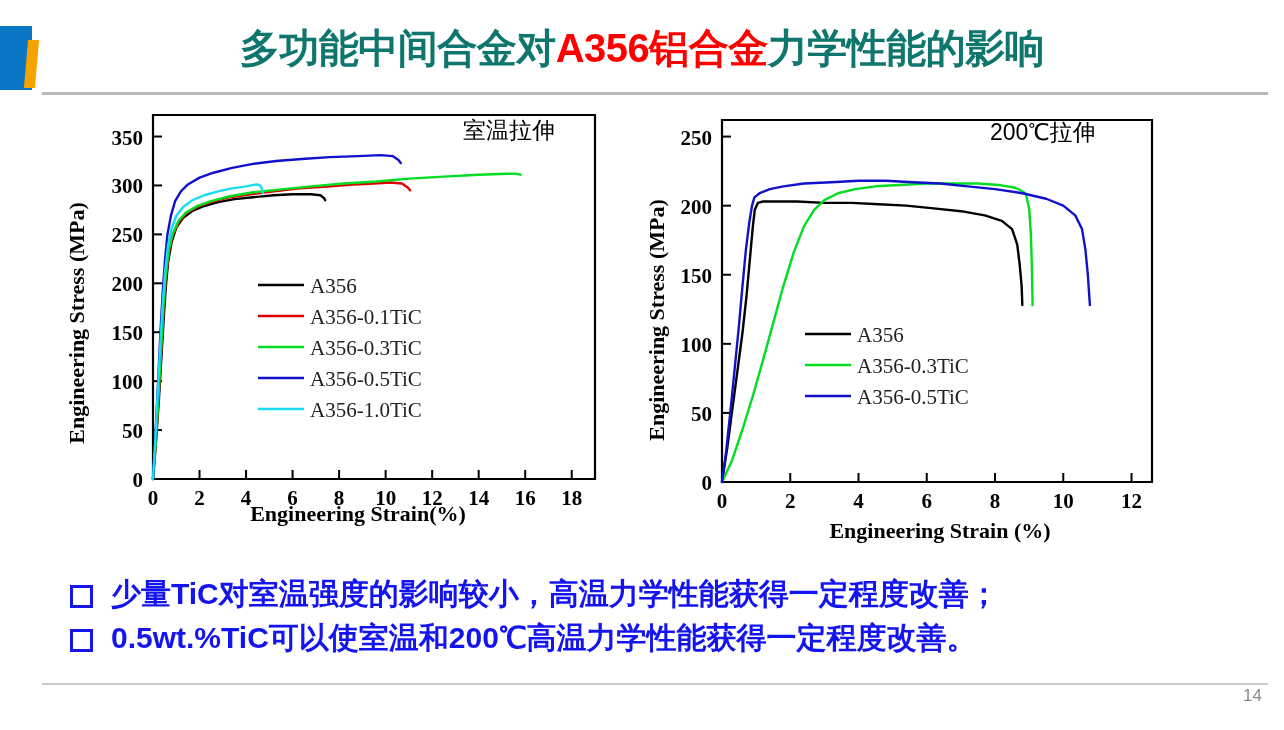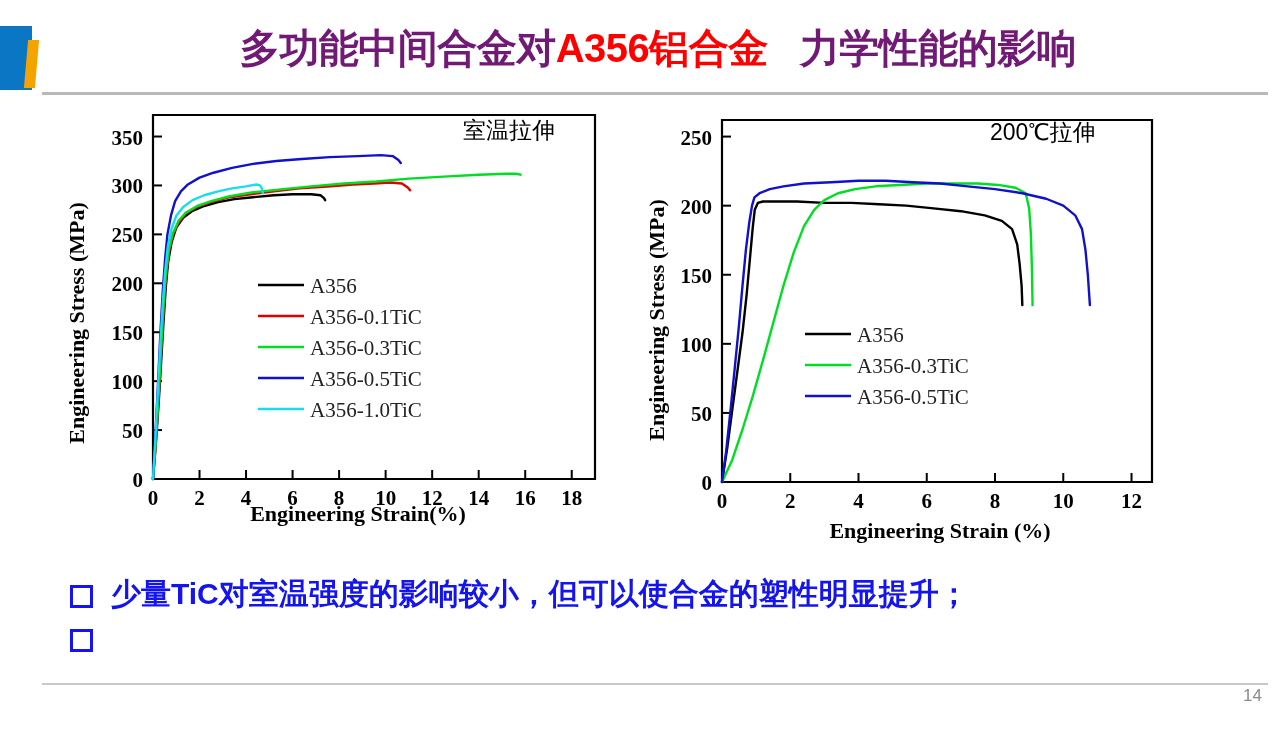--- a/index.html
+++ b/index.html
@@ -20,21 +20,21 @@
     position:absolute;left:26px;top:40px;width:11px;height:48px;
     background:#f5a300;transform:skewX(-5deg);
   }
   #slide-title{
     position:absolute;left:0;top:18px;width:1284px;
     text-align:center;
     font-family:"Liberation Sans",sans-serif;
     font-weight:bold;font-size:40px;letter-spacing:-0.5px;
     white-space:nowrap;line-height:60px;
   }
-  #slide-title .seg-navy{color:#701a75;margin-left:32px;}
+  #slide-title .seg-navy{color:#0f766e;}
   #slide-title .seg-red{color:#ff0000;margin-top:7px;}
   .title-rule{
     position:absolute;left:42px;top:92px;width:1226px;height:3px;
     background:#b9b9b9;
   }
   
   #charts{
     position:absolute;left:0;top:98px;width:1284px;height:460px;
   }
   .chart-wrap{position:absolute;top:0;}
@@ -210,21 +210,22 @@
       <text class="anntext" id="R-ann" x="350" y="42">200℃拉伸</text>
       <text class="axtitle" id="R-xlab" x="300" y="440" text-anchor="middle">Engineering Strain (%)</text>
       <text class="axtitle" id="R-ylab" x="24" y="222" text-anchor="middle" transform="rotate(-90 24 222)">Engineering Stress (MPa)</text>
     </svg>
   </div>
 </div>
 
 <div id="bullets">
   <div class="bullet-row">
     <span class="bullet-mark"></span>
-    <span>少量TiC对室温强度的影响较小，但可以使合金的塑性明显提升；</span>
+    <span>少量TiC对室温强度的影响较小，高温力学性能获得一定程度改善；</span>
   </div>
   <div class="bullet-row">
     <span class="bullet-mark"></span>
+    <span>0.5wt.%TiC可以使室温和200℃高温力学性能获得一定程度改善。</span>
   </div>
 </div>
 
 <div class="footer-rule"></div>
 <div id="page-number">14</div>
 
 </body></html>

